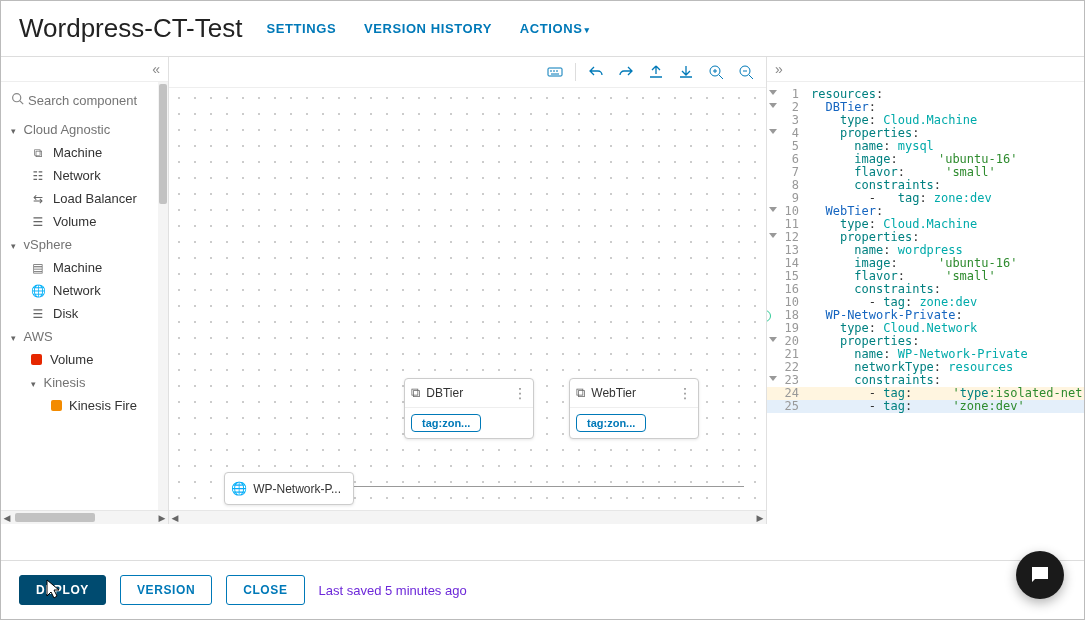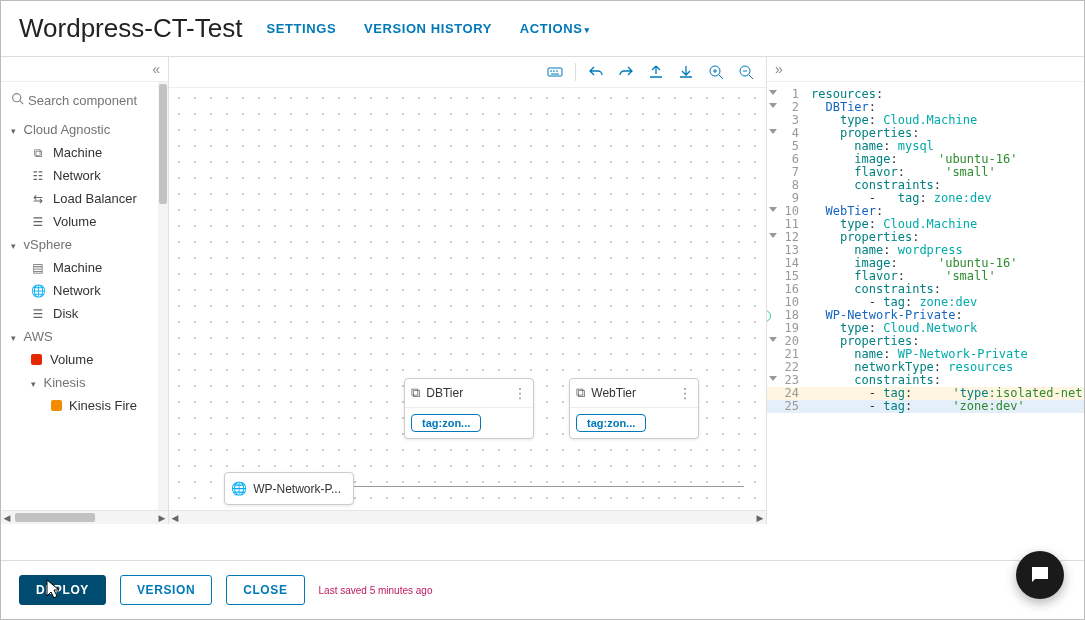--- a/index.html
+++ b/index.html
@@ -90,21 +90,21 @@
 .hl-1{ position:absolute; left:0; right:0; background:#fff5e0; height:13px;}
 .hl-2{ position:absolute; left:0; right:0; background:#e4effa; height:13px;}
 
 
 .footer { position:absolute; bottom:0; left:0; right:0; border-top:1px solid #ddd;
   padding:14px 18px; display:flex; align-items:center; gap:14px; background:#fff; }
 .btn { padding:7px 16px; font-size:12px; font-weight:600; letter-spacing:0.6px;
   border-radius:3px; cursor:pointer; }
 .btn-primary { background:#004b70; color:#fff; border:1px solid #004b70;}
 .btn-outline { background:#fff; color:#0079B8; border:1px solid #0079B8;}
-.saved { color:#be185d; font-size:10px; }
+.saved { color:#6d28d9; font-size:13px; }
 .chat-fab { position:absolute; right:20px; bottom:20px; width:48px; height:48px; border-radius:50%;
   background:#1a1a1a; display:flex; align-items:center; justify-content:center; cursor:pointer;
   box-shadow:0 4px 12px rgba(0,0,0,0.3);}
 .chat-fab svg { width:24px; height:24px; fill:#fff;}
 .cursor { position:absolute; left:44px; bottom:14px; pointer-events:none;}
 .cursor svg { width:18px; height:24px;}
 </style>
 </head>
 <body>
 

